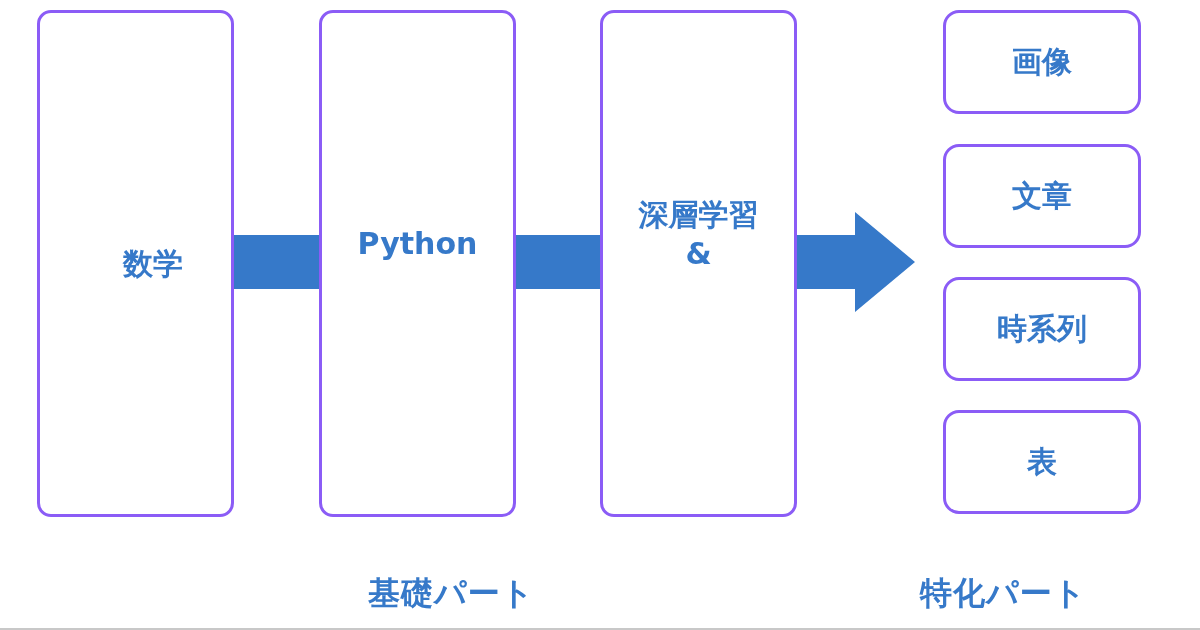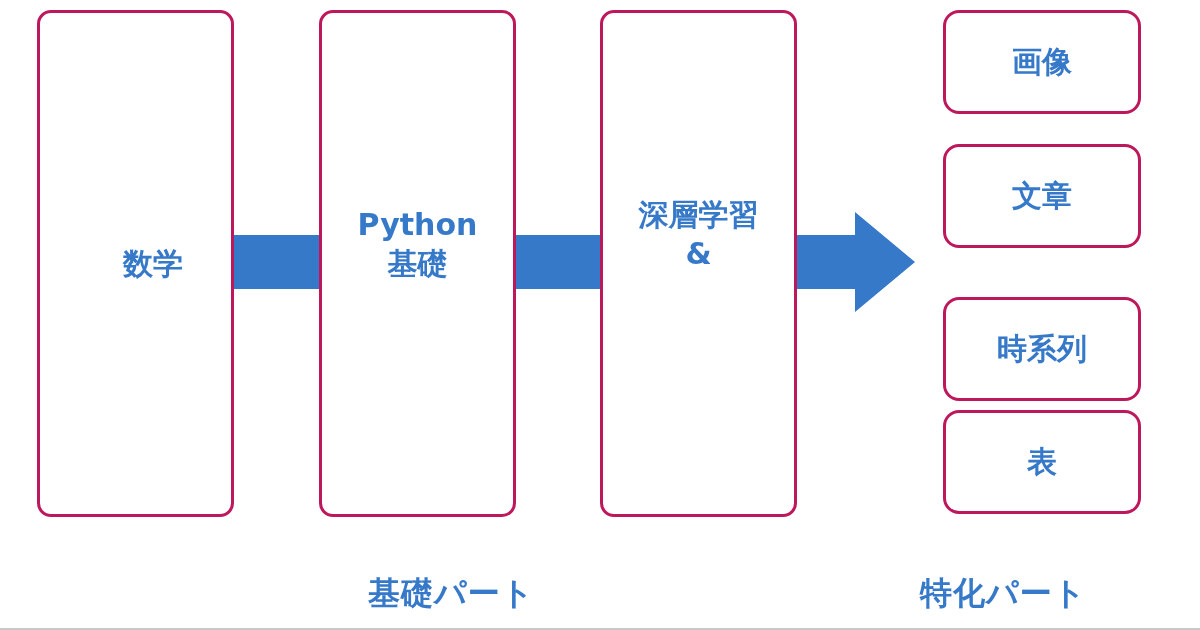--- a/index.html
+++ b/index.html
@@ -4,21 +4,21 @@
   <style>
     html, body { margin: 0; padding: 0; }
     body {
       width: 1200px; height: 630px; position: relative; overflow: hidden;
       background: #ffffff;
       font-family: "DejaVu Sans", "Liberation Sans", sans-serif;
       color: #3679C9;
     }
     .box {
       position: absolute; box-sizing: border-box;
-      border: 3px solid #be185d; border-radius: 14px; background: #fff;
+      border: 3px solid #8b5cf6; border-radius: 14px; background: #fff;
       display: flex; align-items: center; justify-content: center;
       text-align: center; font-weight: bold; z-index: 2;
     }
     .big { top: 10px; height: 507px; width: 197px; font-size: 30px; line-height: 1.3; }
     .small { left: 943px; width: 198px; height: 104px; font-size: 30px; border-radius: 16px; }
     .bar { position: absolute; background: #3679C9; top: 235px; height: 54px; z-index: 1; }
     .caption { position: absolute; top: 572px; font-size: 32px; font-weight: bold; letter-spacing: 1px; }
     .bottom-line { position: absolute; left: 0; right: 0; bottom: 0; height: 2px; background: #c8c8c8; }
     .lines span { display: block; }
     svg.arrow { position: absolute; left: 797px; top: 212px; z-index: 1; }
@@ -35,38 +35,37 @@
 
 <div class="box big" style="left:37px;padding-left:35px;">
   <div class="lines">
     <span>数学</span>
   </div>
 </div>
 
 <div class="box big" style="left:319px;">
   <div class="lines" style="margin-top:-40px;">
     <span>Python</span>
-    <span>基礎</span>
   </div>
 </div>
 
 <div class="box big" style="left:600px;">
   <div class="lines" style="margin-top:-60px;">
     <span>深層学習</span>
     <span>&amp;</span>
   </div>
 </div>
 
 <div class="box small" style="top:10px;">
   <span>画像</span>
 </div>
 <div class="box small" style="top:144px;align-items:center;">
   <span>文章</span>
 </div>
-<div class="box small" style="top:277px;margin-top:20px;">
+<div class="box small" style="top:277px;">
   <span>時系列</span>
 </div>
 <div class="box small" style="top:410px;">
   <span>表</span>
 </div>
 
 <div class="caption" style="left:332px;margin-left:36px;">基礎パート</div>
 <div class="caption" style="left:920px;">特化パート</div>
 
 <div class="bottom-line"></div>

